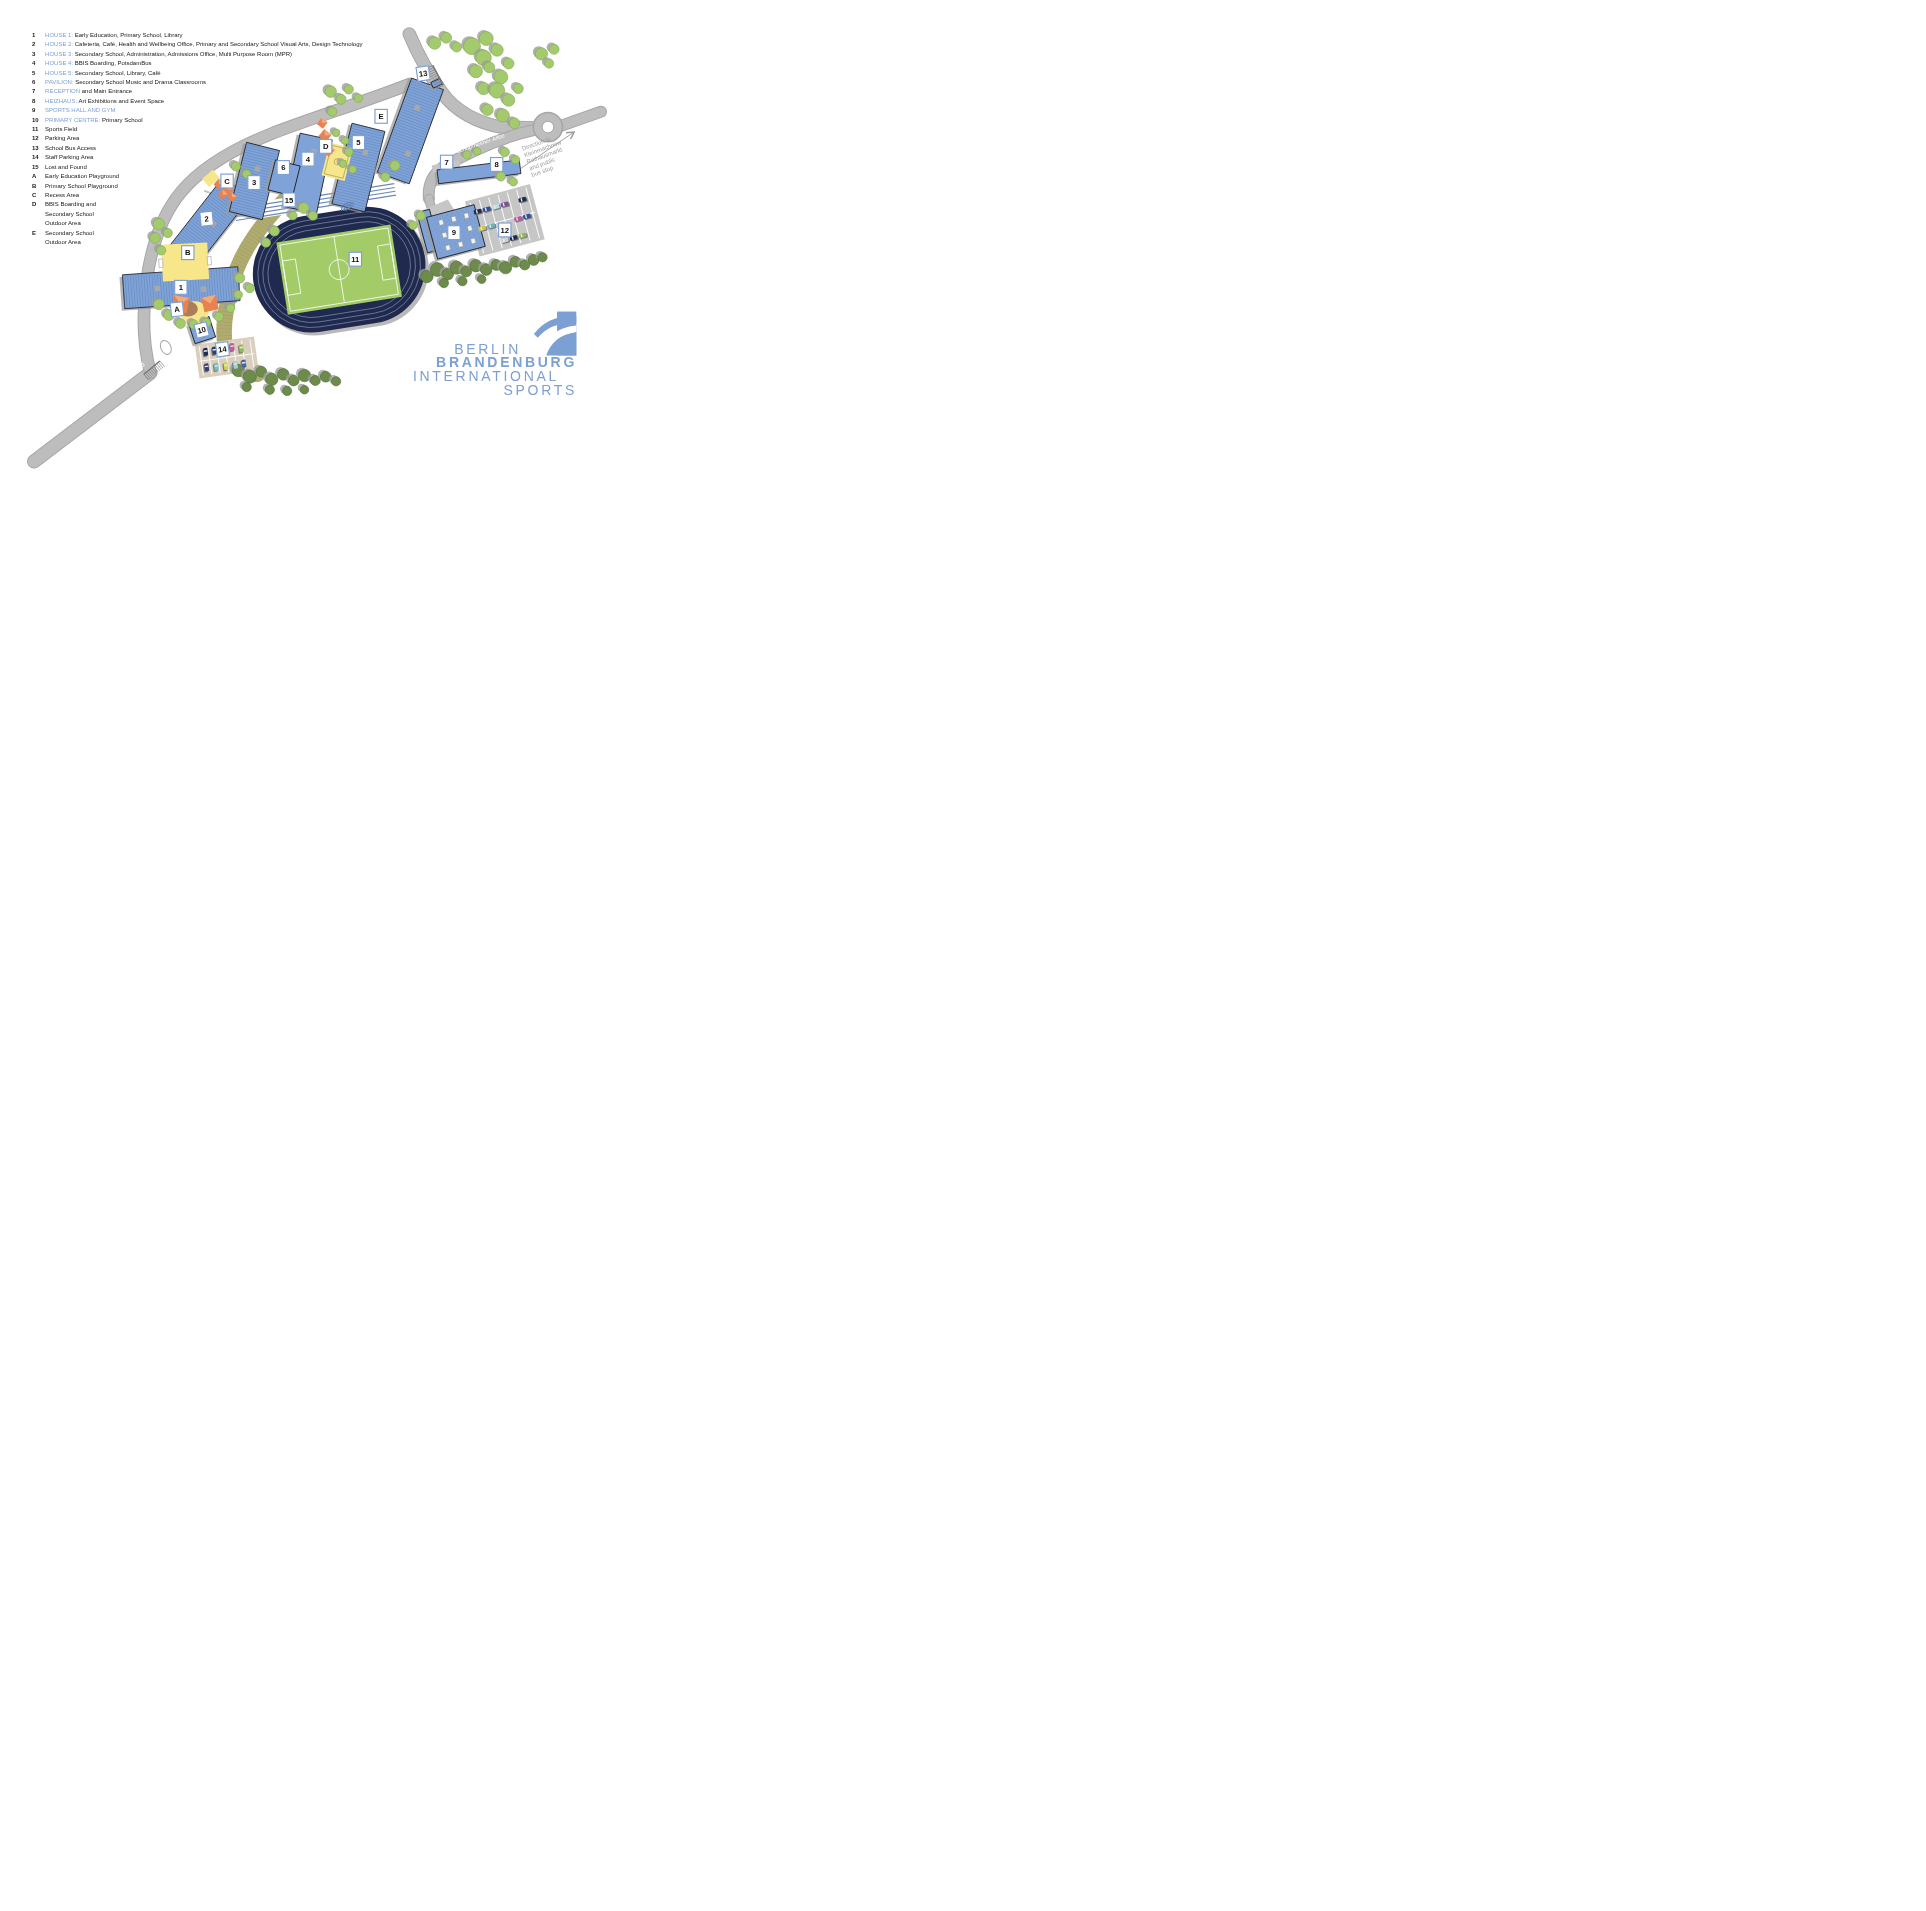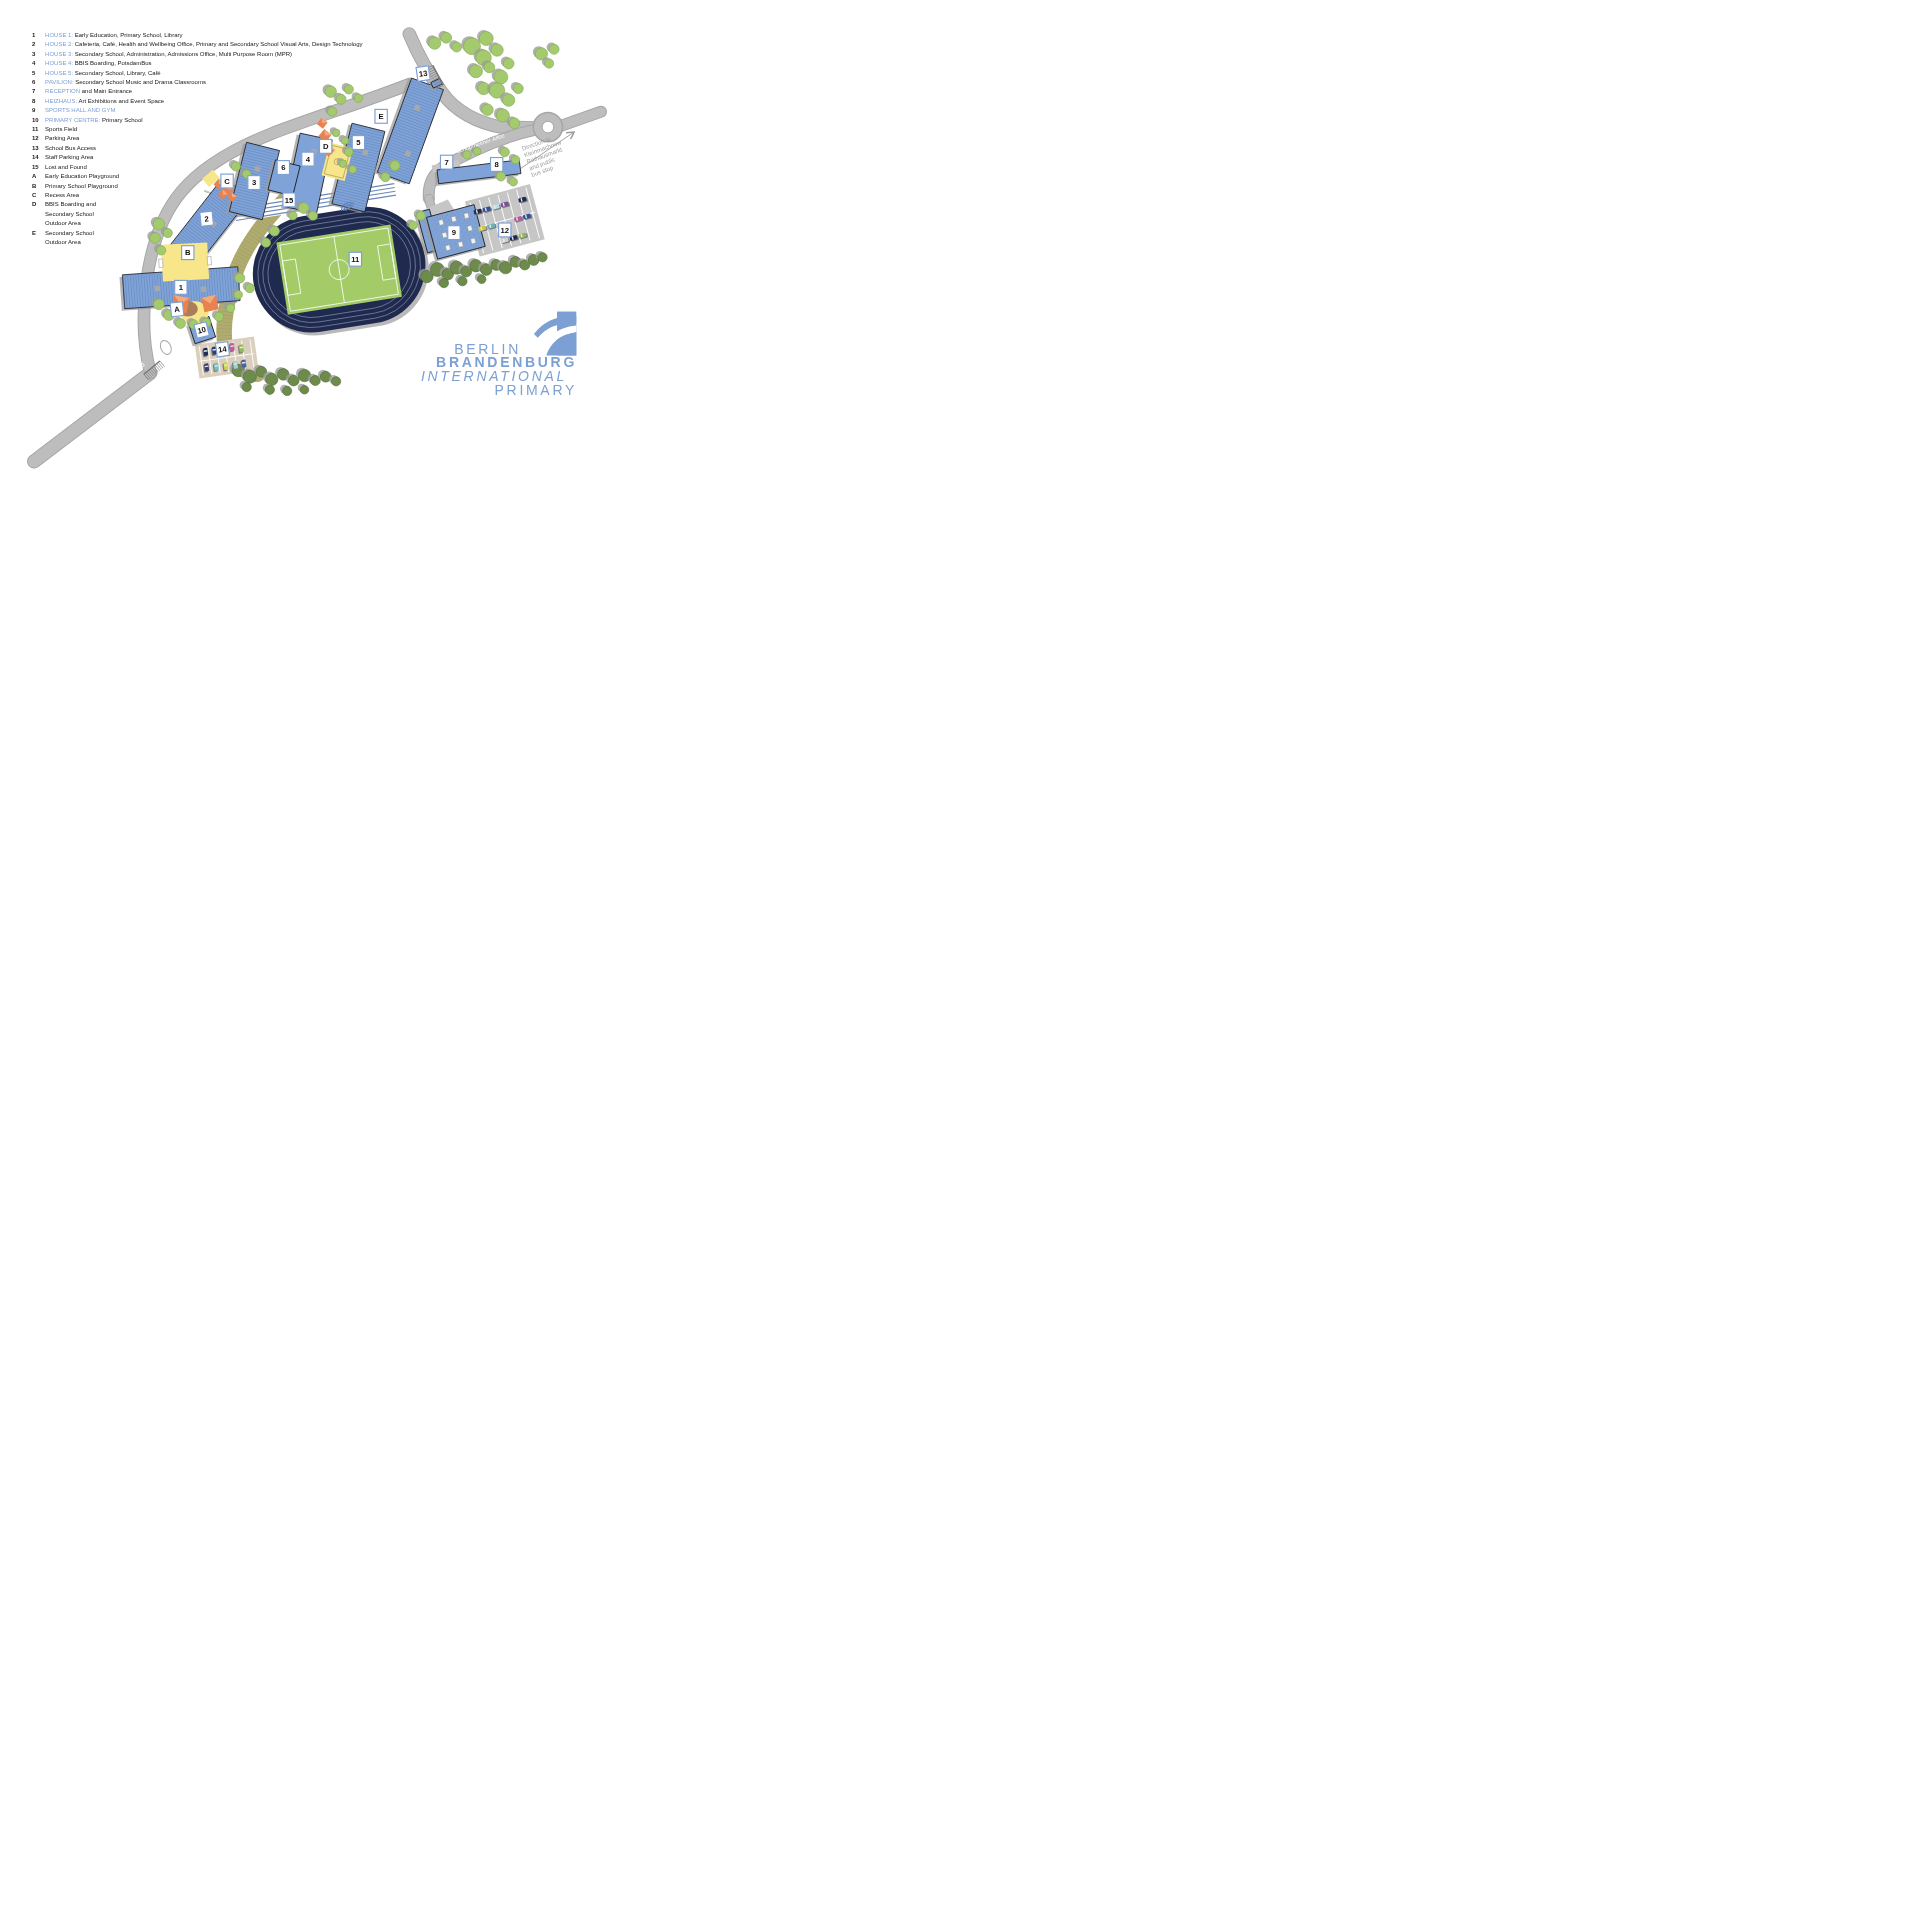--- a/index.html
+++ b/index.html
@@ -757,16 +757,16 @@
 
   <div id="direction-note">
       <div>Direction to</div>
       <div>Kleinmachnow</div>
       <div>Rathausmarkt</div>
       <div>and public</div>
       <div>bus stop</div>
     </div>
 <div class="logo-line" style="right: 155px; top: 341px;">BERLIN</div>
     <div class="logo-line" style="right: 99px; top: 354px; font-weight: bold;">BRANDENBURG</div>
-    <div class="logo-line" style="right: 109px; top: 368px; font-style: italic;">INTERNATIONAL</div>
-    <div class="logo-line" style="right: 99px; top: 382px;">PRIMARY</div>
+    <div class="logo-line" style="right: 117px; top: 368px;">INTERNATIONAL</div>
+    <div class="logo-line" style="right: 99px; top: 382px;">SPORTS</div>
   </div>
 
 
 </body></html>

